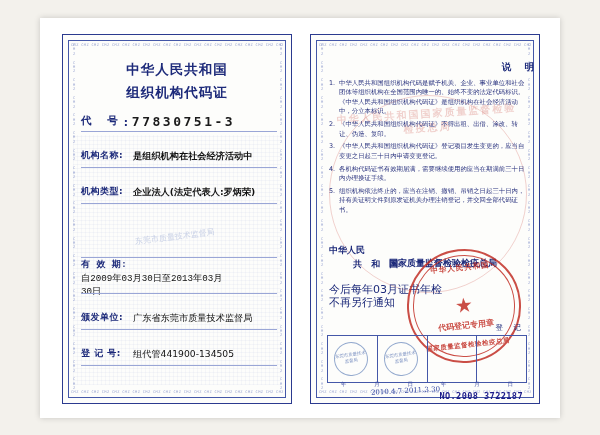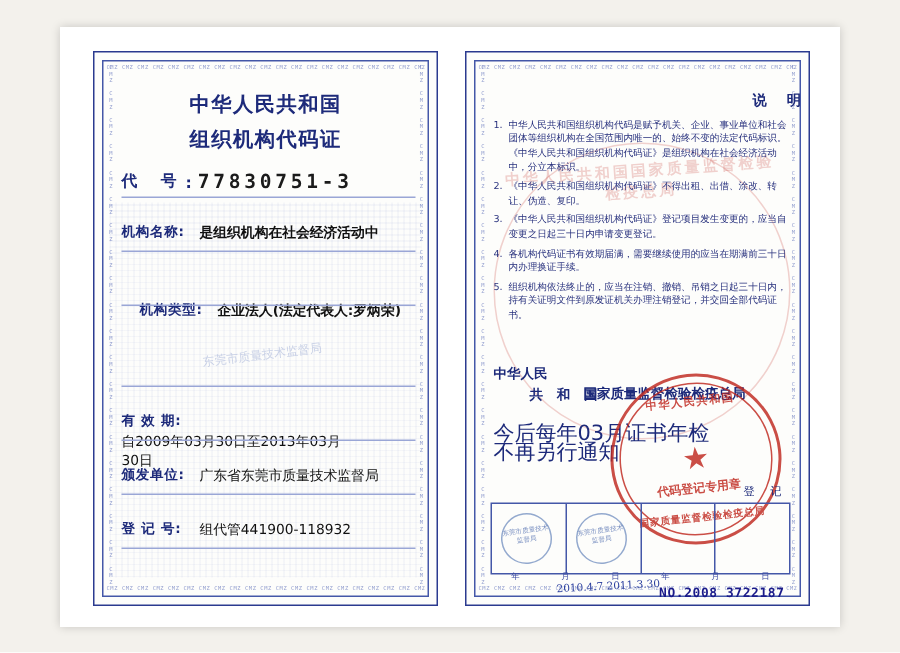--- a/index.html
+++ b/index.html
@@ -113,21 +113,21 @@
   .r-note li .num{position:absolute;left:0;top:0;}
   .r-note ol{margin:0;padding:0;}
 
   .r-auth{
     position:absolute;left:18px;top:208px;color:#1d2a7a;
     font-size:9px;line-height:14px;font-weight:bold;
   }
   .r-auth .l2{letter-spacing:3px;margin-left:24px;}
   .r-issue{
     position:absolute;left:18px;top:248px;color:#1d2a7a;
-    font-size:14px;line-height:13px;
+    font-size:11px;line-height:13px;
   }
   .reg-head{
     position:absolute;left:18px;right:14px;top:288px;
     text-align:right;color:#1d2a7a;font-size:7.5px;letter-spacing:4px;
   }
   .reg-table{
     position:absolute;left:16px;right:12px;top:300px;height:46px;
     border:1px solid #4457a8;display:flex;
   }
   .reg-table .cell{
@@ -217,41 +217,41 @@
         <span class="code-colon">:</span>
         <span class="code-value">77830751-3</span>
       </div>
       <div class="rule" style="top:96px;"></div>
 
       <div class="field" style="top:114px;">
         <span class="lab">机构名称:</span><span class="val">是组织机构在社会经济活动中</span>
       </div>
       <div class="rule" style="top:132px;"></div>
 
-      <div class="field" style="top:166px;margin-left:12px;">
+      <div class="field" style="top:150px;">
         <span class="lab">机构类型:</span><span class="val">企业法人(法定代表人:罗炳荣)</span>
       </div>
       <div class="rule" style="top:168px;"></div>
 
       <div class="rule" style="top:222px;"></div>
 
       <div class="ghost-seal">东莞市质量技术监督局</div>
 
-      <div class="field" style="top:240px;">
+      <div class="field" style="top:224px;font-family:Liberation Mono, monospace;">
         <span class="lab">有 效 期:</span><span class="val thin">自2009年03月30日至2013年03月30日</span>
       </div>
       <div class="rule" style="top:258px;"></div>
 
       <div class="field" style="top:276px;">
         <span class="lab">颁发单位:</span><span class="val thin">广东省东莞市质量技术监督局</span>
       </div>
       <div class="rule" style="top:294px;"></div>
 
       <div class="field" style="top:312px;">
-        <span class="lab">登 记 号:</span><span class="val thin">组代管441900-118932</span>
+        <span class="lab">登 记 号:</span><span class="val thin">组代管441900-134505</span>
       </div>
       <div class="rule" style="top:330px;"></div>
     </div>
 
     <div class="page-right">
       <div class="inner-border"></div>
       <div class="edge-pat edge-top">CMZ  CMZ  CMZ  CMZ  CMZ  CMZ  CMZ  CMZ  CMZ  CMZ  CMZ  CMZ  CMZ  CMZ  CMZ  CMZ  CMZ  CMZ  CMZ  CMZ  CMZ  CMZ  CMZ  CMZ  CMZ  CMZ  CMZ  CMZ  CMZ  CMZ</div>
       <div class="edge-pat edge-bot">CMZ  CMZ  CMZ  CMZ  CMZ  CMZ  CMZ  CMZ  CMZ  CMZ  CMZ  CMZ  CMZ  CMZ  CMZ  CMZ  CMZ  CMZ  CMZ  CMZ  CMZ  CMZ  CMZ  CMZ  CMZ  CMZ  CMZ  CMZ  CMZ  CMZ</div>
       <div class="edge-pat edge-l">CMZ CMZ CMZ CMZ CMZ CMZ CMZ CMZ CMZ CMZ CMZ CMZ CMZ CMZ CMZ CMZ CMZ CMZ CMZ CMZ CMZ CMZ CMZ CMZ CMZ CMZ CMZ CMZ CMZ CMZ CMZ CMZ CMZ CMZ CMZ CMZ CMZ CMZ CMZ CMZ</div>
       <div class="edge-pat edge-r">CMZ CMZ CMZ CMZ CMZ CMZ CMZ CMZ CMZ CMZ CMZ CMZ CMZ CMZ CMZ CMZ CMZ CMZ CMZ CMZ CMZ CMZ CMZ CMZ CMZ CMZ CMZ CMZ CMZ CMZ CMZ CMZ CMZ CMZ CMZ CMZ CMZ CMZ CMZ CMZ</div>

